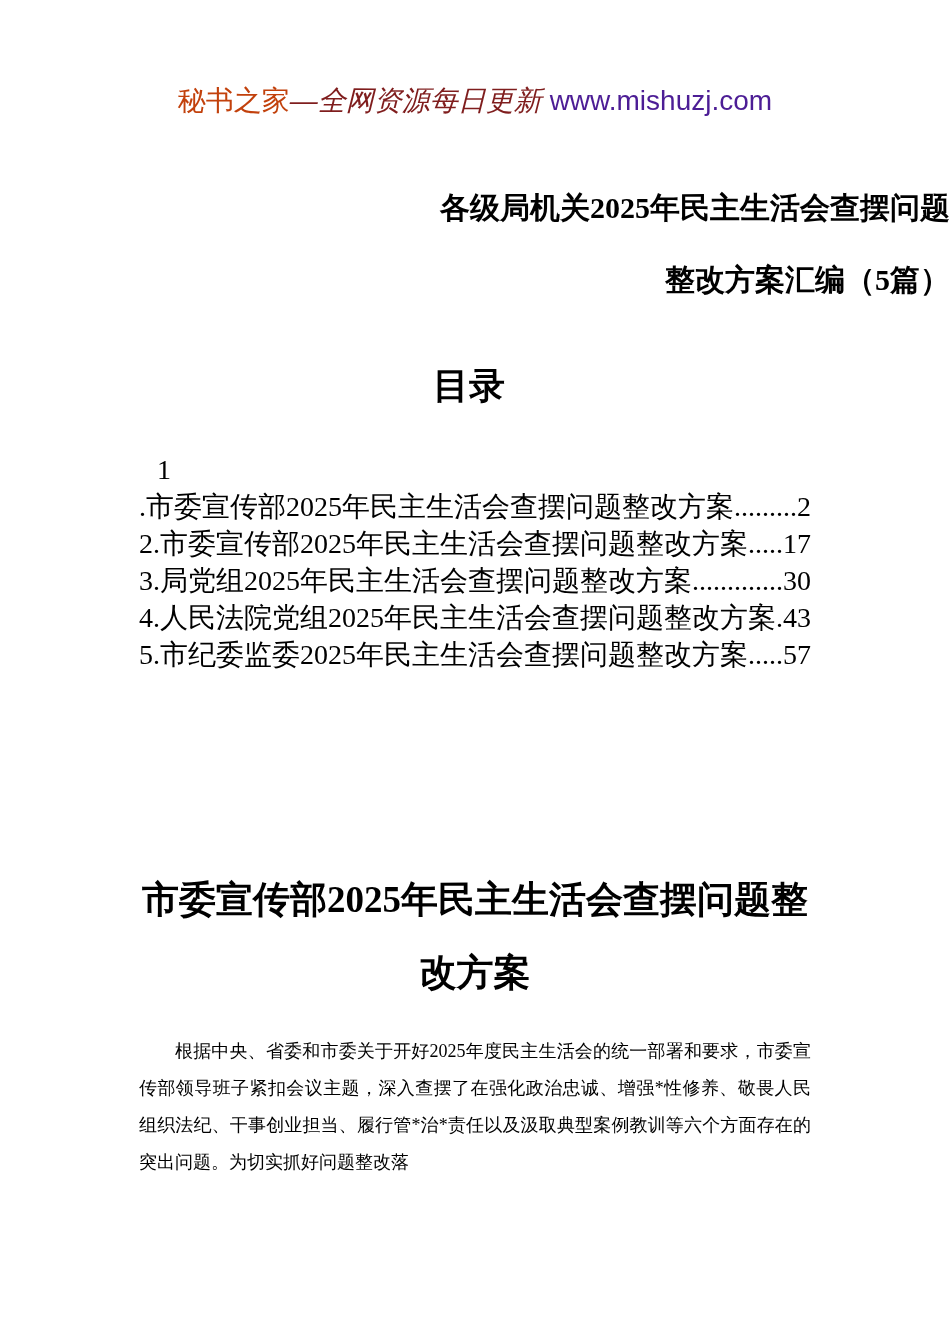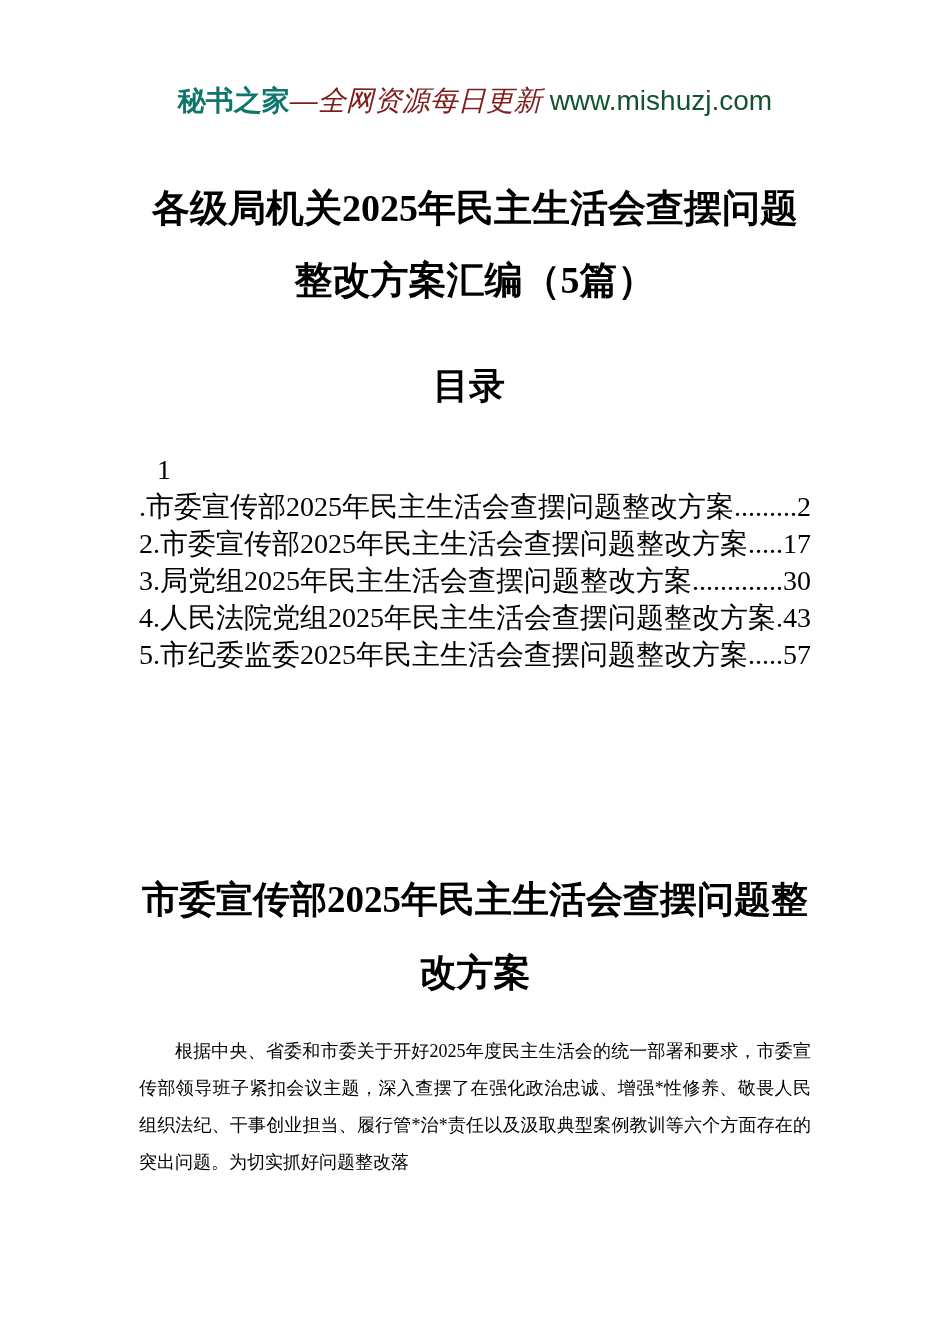--- a/index.html
+++ b/index.html
@@ -15,27 +15,27 @@
     box-sizing: border-box;
   }
   .header {
     padding-top: 86px;
     text-align: center;
     font-size: 28px;
     line-height: 30px;
     font-family: "Liberation Sans", "DejaVu Sans", sans-serif;
     white-space: nowrap;
   }
-  .brand { color: #0f766e; font-weight: bold; }
+  .brand { color: #c2410c; font-weight: normal; }
   .tagline { color: #7f1d1d; font-style: italic; }
-  .url { color: #14532d; }
+  .url { color: #4c1d95; }
   .doc-title {
     margin: 56px 0 0 0;
-    text-align: center;
-    font-size: 38px;
+    text-align: right;
+    font-size: 30px;
     line-height: 72px;
     font-weight: bold;
   }
   .toc-heading {
     margin: 50px 12px 0 0;
     text-align: center;
     font-size: 36px;
     line-height: 40px;
     font-weight: bold;
   }

